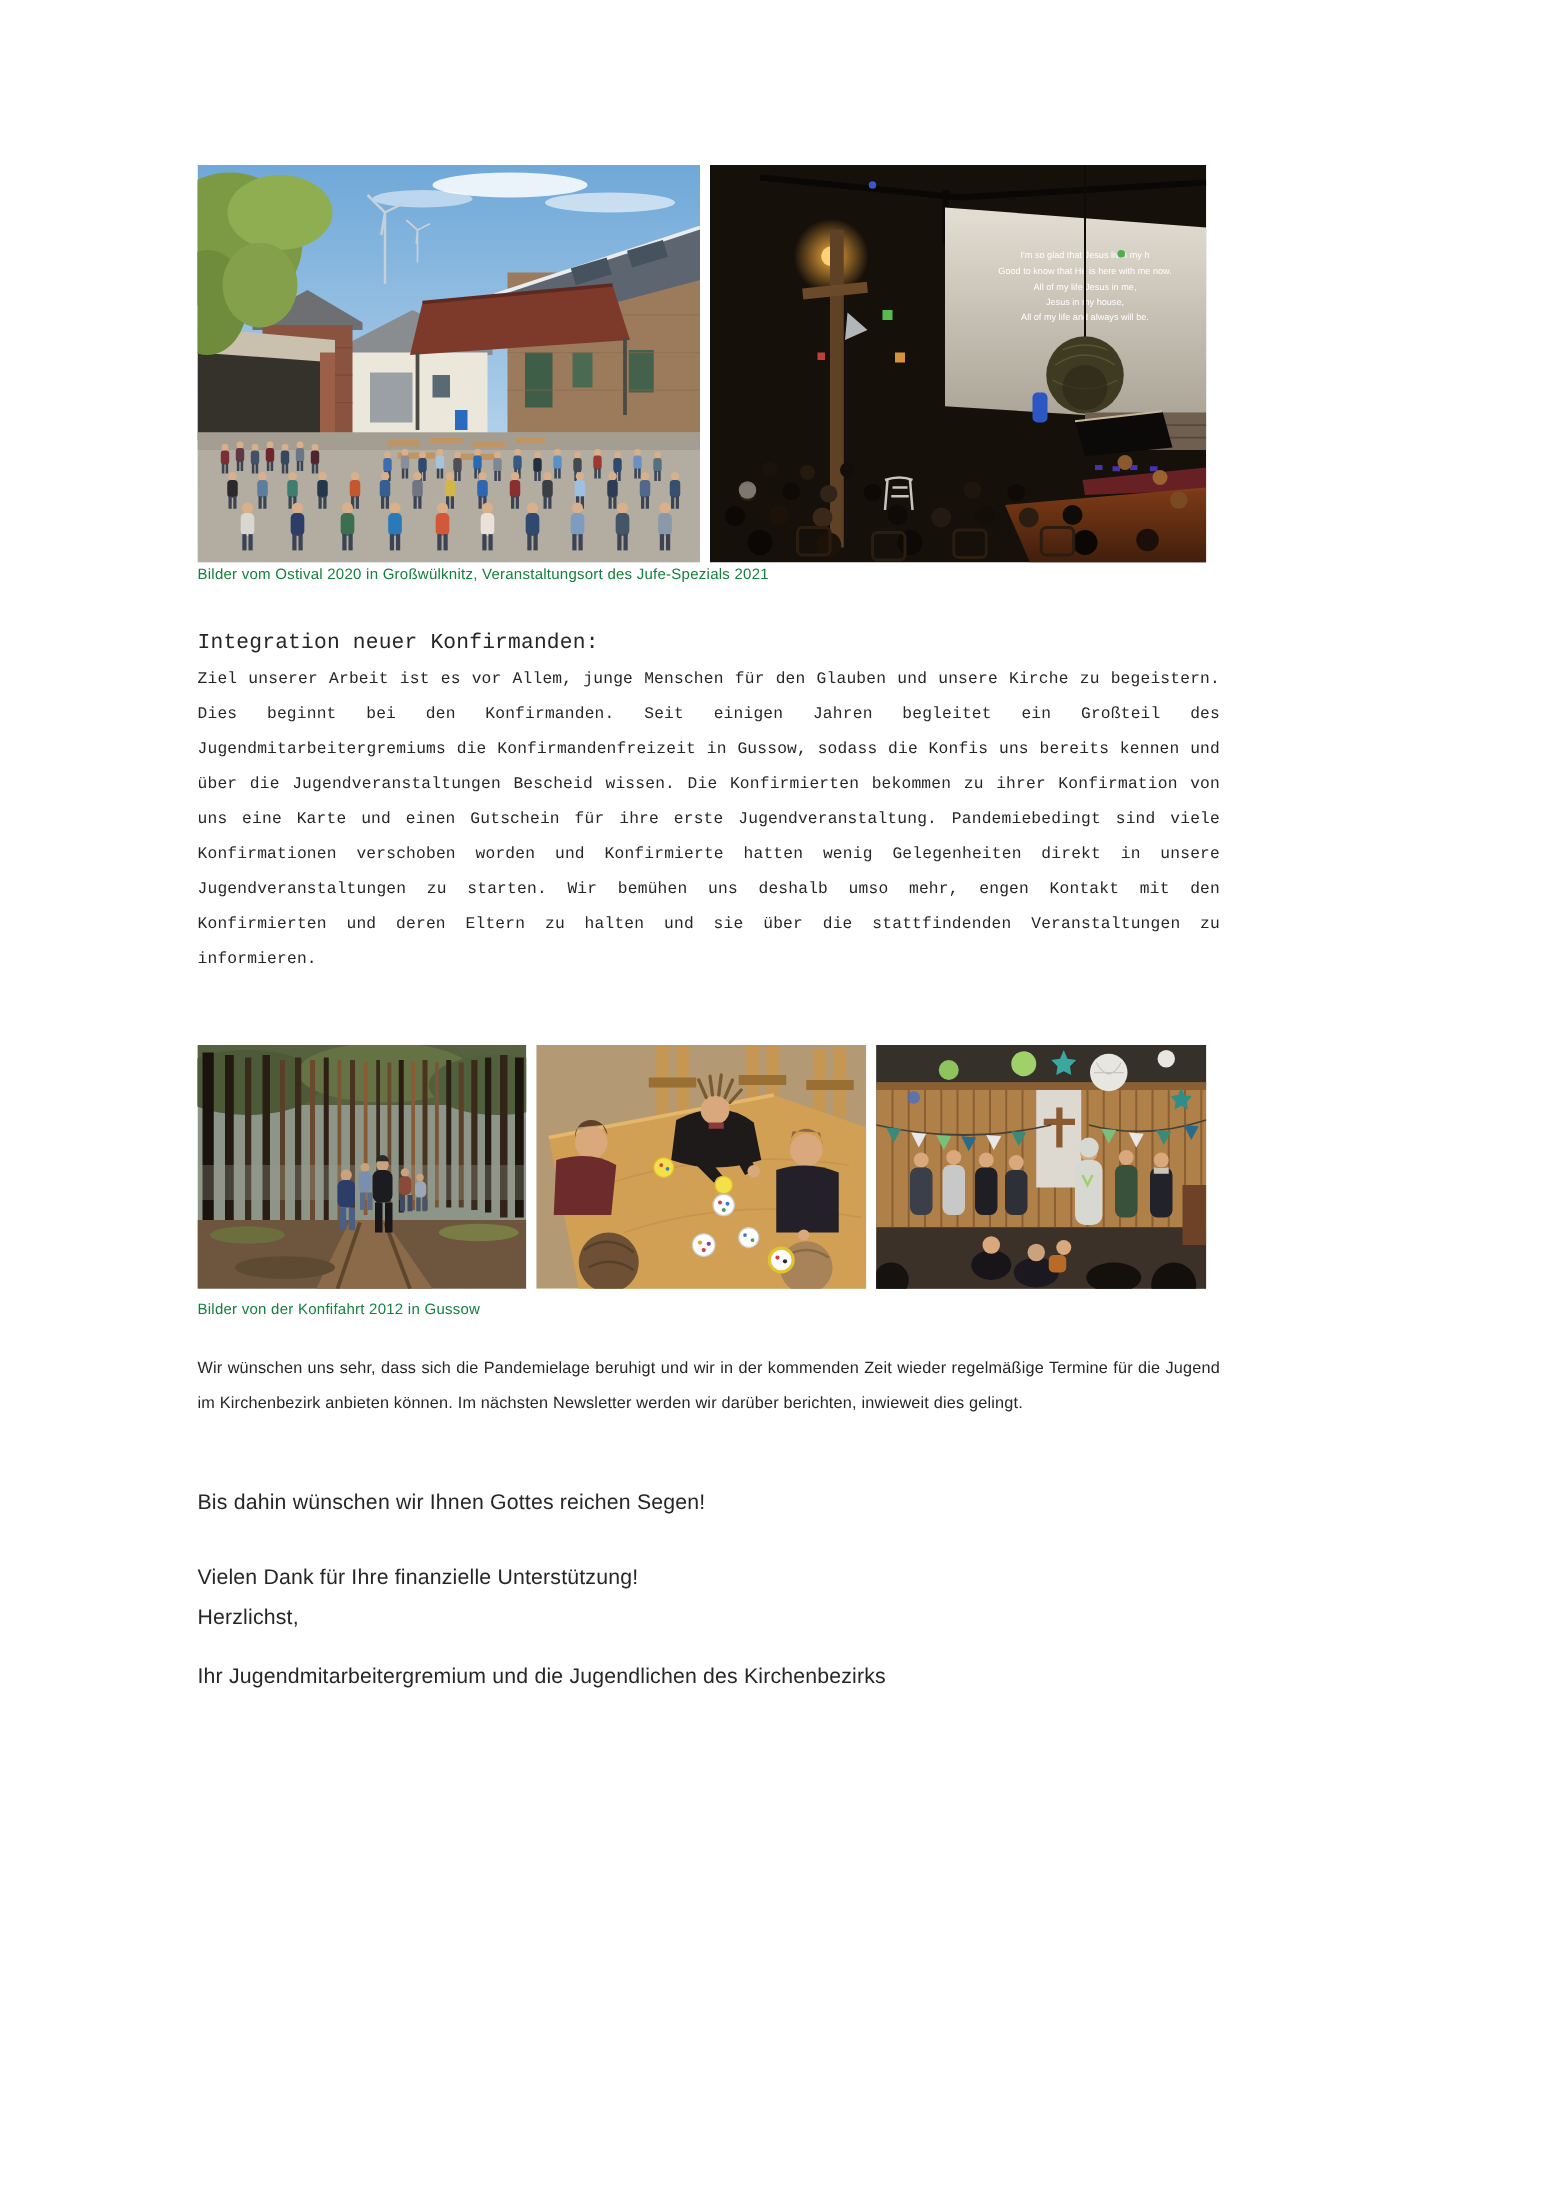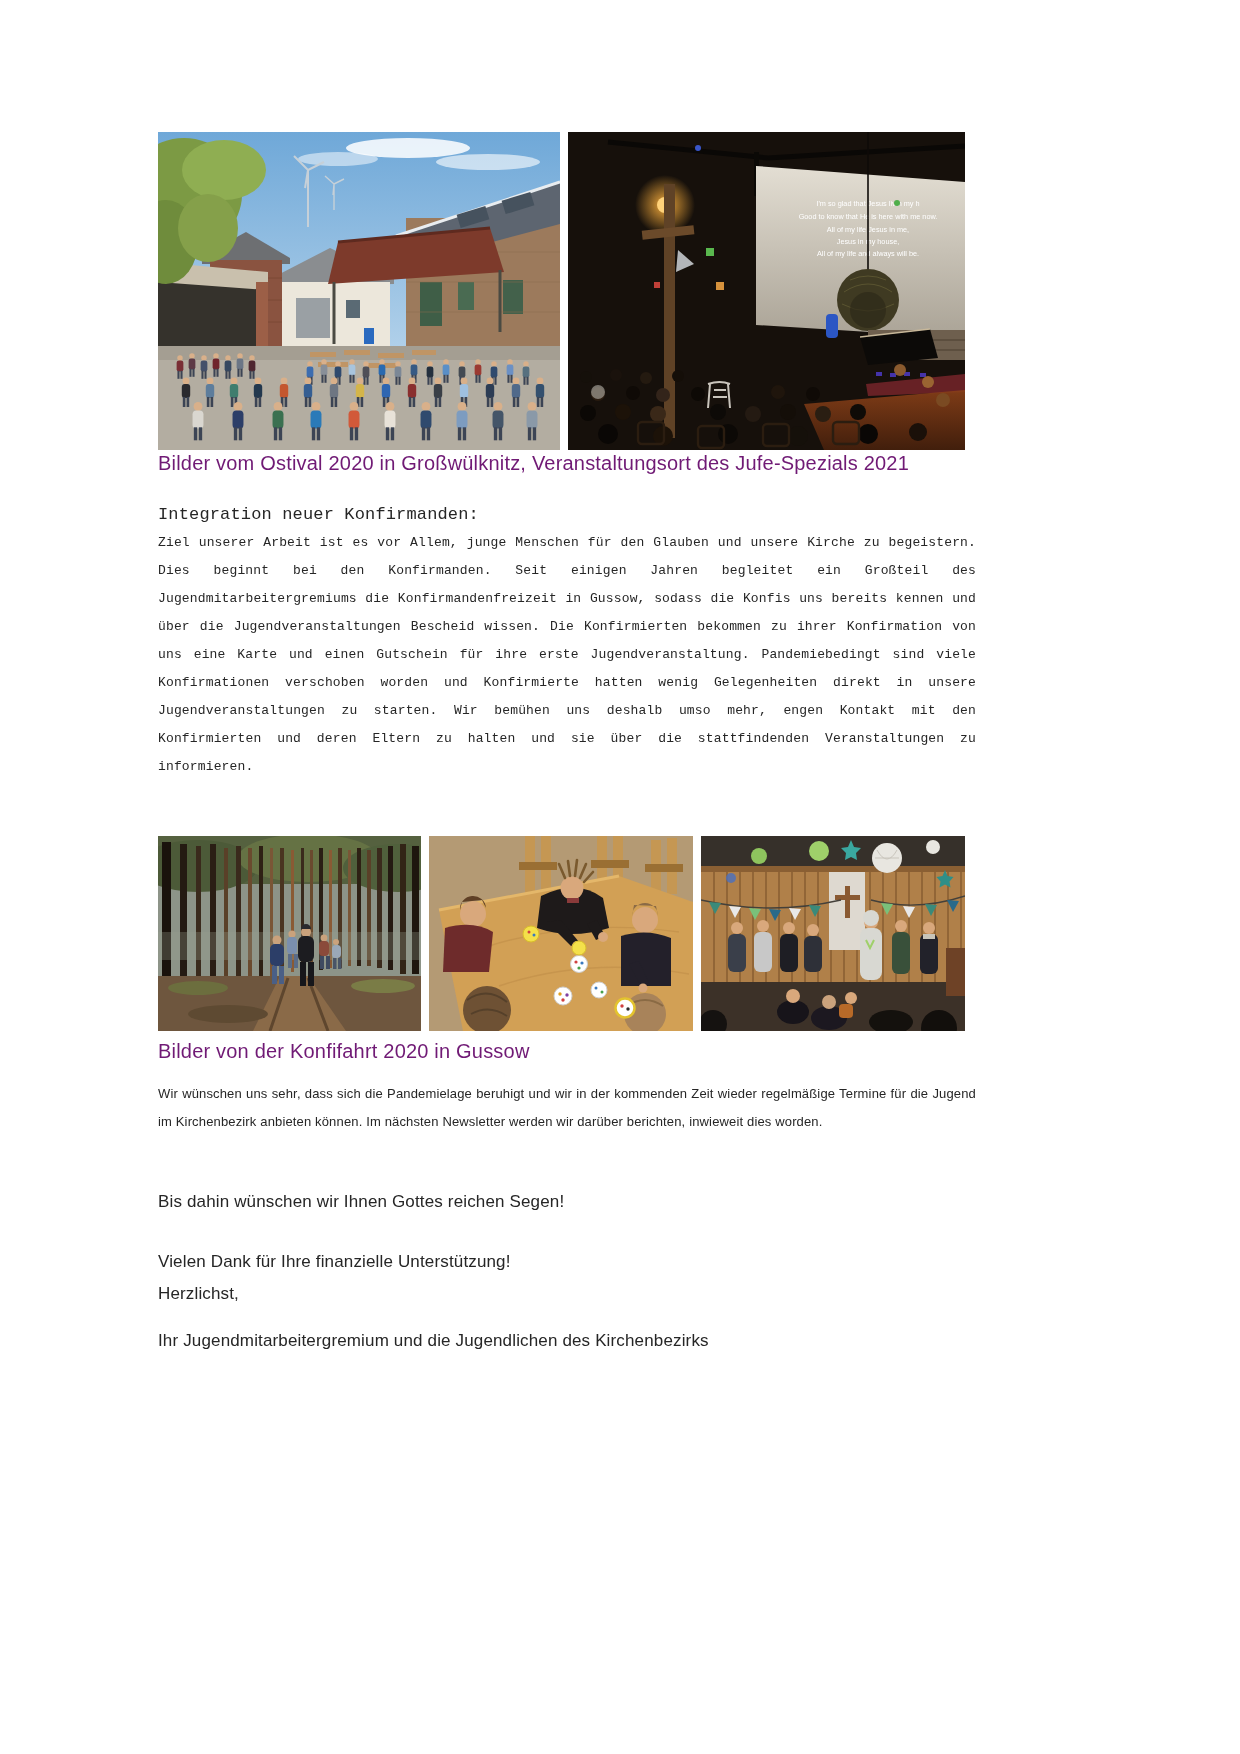--- a/index.html
+++ b/index.html
@@ -1,21 +1,21 @@
 <!DOCTYPE html>
 <html><head>
 <meta charset="utf-8">
 <style>
   html,body{margin:0;padding:0;background:#e9e9e9;}
   .page{position:relative;width:1240px;height:1754px;background:#ffffff;margin:0 auto;
         font-family:"Liberation Sans",sans-serif;color:#262626;overflow:hidden;}
   .abs{position:absolute;}
   .photo-row{display:flex;gap:8px;}
   .photo{display:block;}
-  .caption{font-size:20px;letter-spacing:.2px;color:#701a75;white-space:nowrap;}
+  .caption{font-size:12px;letter-spacing:.2px;color:#15803d;white-space:nowrap;}
   .body-text{font-size:13px;line-height:28px;letter-spacing:.15px;text-align:justify;margin:0;}
   .heading-line{font-size:17px;line-height:28px;letter-spacing:.15px;}
   .single-line{font-size:17px;letter-spacing:.15px;white-space:nowrap;}
   svg{display:block;}
   svg text{font-family:"Liberation Sans",sans-serif;}
 </style>
 </head>
 <body>
 
 <div class="page">
@@ -615,22 +615,22 @@
           <rect x="138" y="168" width="14" height="14" rx="4" fill="#b86a28"></rect>
           <circle cx="150" cy="162" r="6" fill="#d9a87c"></circle>
           <ellipse cx="190" cy="186" rx="22" ry="12" fill="#14110d"></ellipse>
         </g>
         <circle cx="238" cy="192" r="18" fill="#120f0c"></circle>
         <circle cx="12" cy="188" r="14" fill="#151210"></circle>
       </g>
     </svg>
   </div>
 
-  <div class="abs caption" style="left:158px;top:1040px;">Bilder von der Konfifahrt 2020 in Gussow</div>
-
-  <p class="abs body-text" style="left:158px;top:1080px;width:818px;">Wir wünschen uns sehr, dass sich die Pandemielage beruhigt und wir in der kommenden Zeit wieder regelmäßige Termine für die Jugend im Kirchenbezirk anbieten können. Im nächsten Newsletter werden wir darüber berichten, inwieweit dies worden.</p>
+  <div class="abs caption" style="left:158px;top:1040px;">Bilder von der Konfifahrt 2012 in Gussow</div>
+
+  <p class="abs body-text" style="left:158px;top:1080px;width:818px;">Wir wünschen uns sehr, dass sich die Pandemielage beruhigt und wir in der kommenden Zeit wieder regelmäßige Termine für die Jugend im Kirchenbezirk anbieten können. Im nächsten Newsletter werden wir darüber berichten, inwieweit dies gelingt.</p>
 
   <div class="abs single-line" style="left:158px;top:1192px;">Bis dahin wünschen wir Ihnen Gottes reichen Segen!</div>
   <div class="abs single-line" style="left:158px;top:1252px;">Vielen Dank für Ihre finanzielle Unterstützung!</div>
   <div class="abs single-line" style="left:158px;top:1284px;">Herzlichst,</div>
   <div class="abs single-line" style="left:158px;top:1331px;">Ihr Jugendmitarbeitergremium und die Jugendlichen des Kirchenbezirks</div>
 
 </div>
 
 </body></html>

